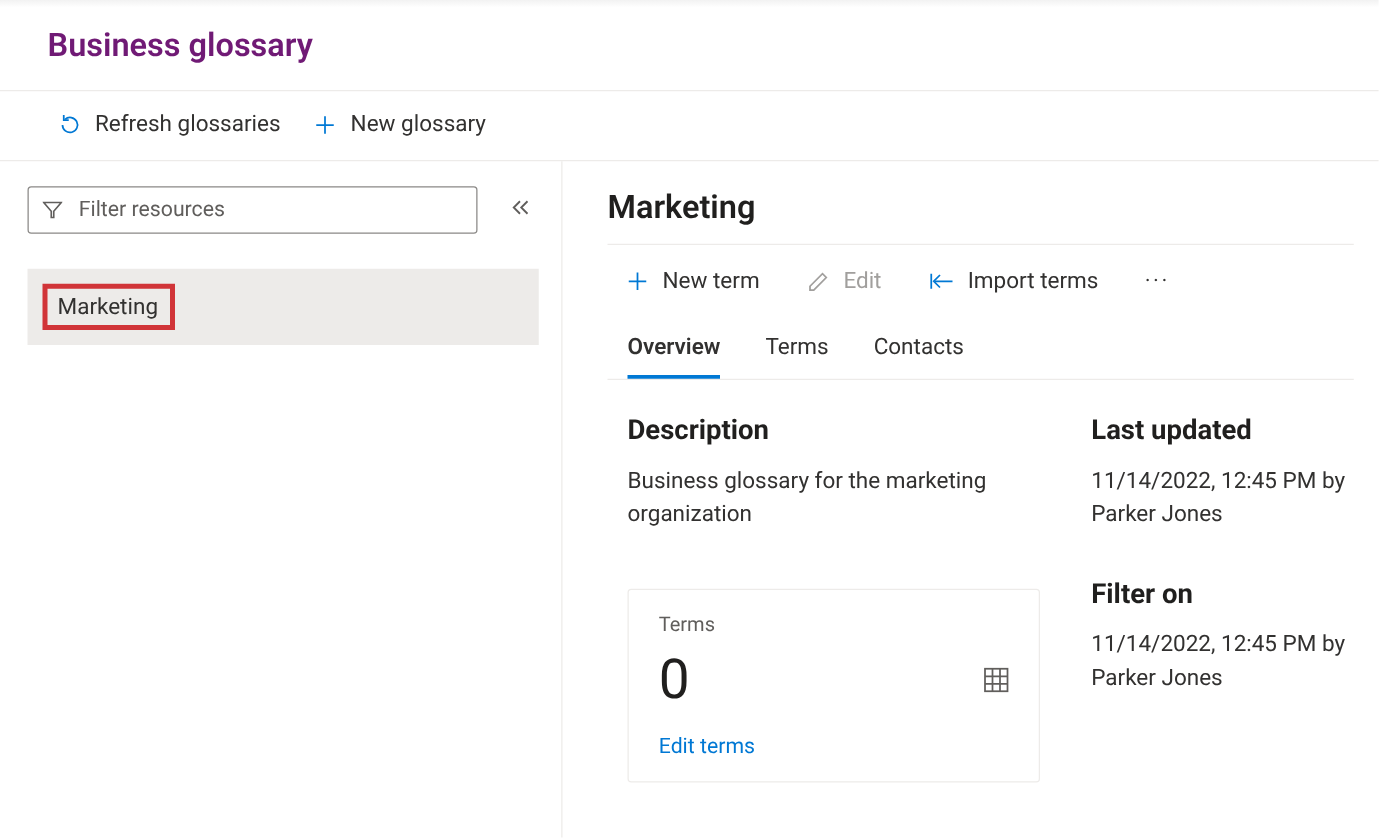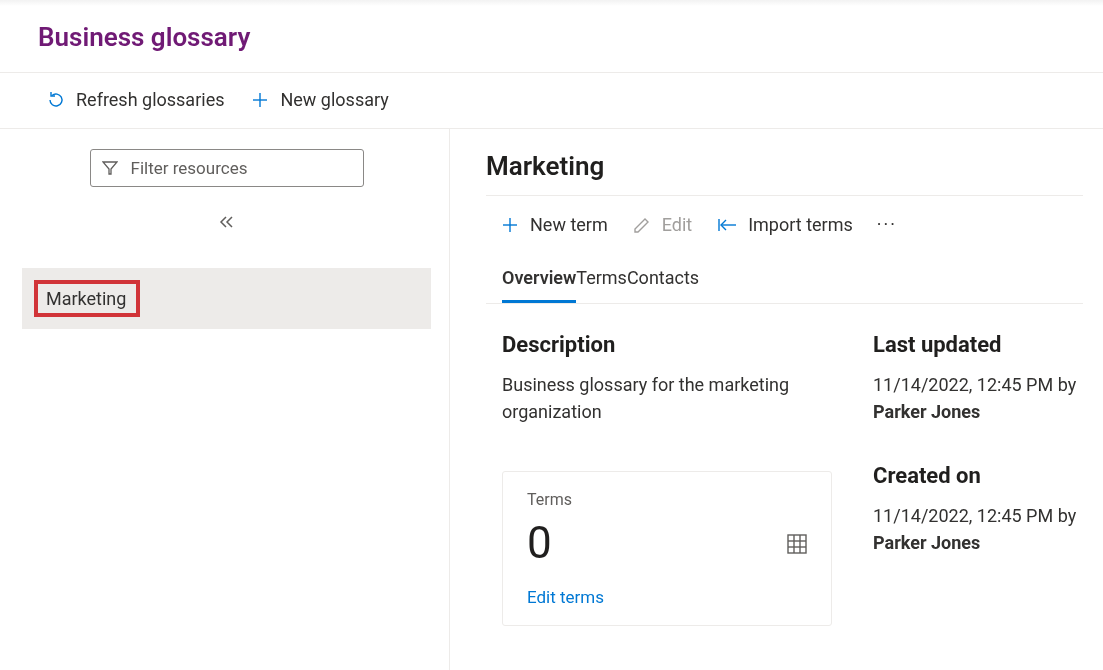--- a/index.html
+++ b/index.html
@@ -56,21 +56,20 @@
     width: 450px;
     border-right: 1px solid #edebe9;
     padding: 20px 18px 0 22px;
     position: relative;
     flex-shrink: 0;
   }
   .filter-row {
     display: flex;
     align-items: center;
     gap: 22px;
-    flex-direction: column;
   }
   .filter-input-wrap {
     position: relative;
     flex: 1;
     max-width: 360px;
   }
   .filter-input-wrap svg {
     position: absolute;
     left: 12px;
     top: 50%;
@@ -123,39 +122,40 @@
   .main-title {
     font-size: 26px;
     font-weight: 600;
     color: #201f1e;
     padding-bottom: 14px;
   }
   .main-divider { border-bottom: 1px solid #edebe9; margin-right: 20px; }
   .main-cmdbar {
     display: flex;
     align-items: flex-end;
-    gap: 20px;
+    gap: 33px;
     padding: 14px 0 14px 12px;
   }
   .main-cmdbar button {
     border: none;
     background: transparent;
     display: inline-flex;
     align-items: center;
     gap: 10px;
     font: inherit;
     font-size: 18px;
     color: #323130;
     cursor: pointer;
     padding: 4px 2px;
   }
   .btn-disabled { color: #a19f9d !important; cursor: default; }
   .more-btn { letter-spacing: 2px; font-weight: bold; color:#323130; }
   .tabs {
     display: flex;
+    gap: 36px;
     padding: 14px 0 0 16px;
     border-bottom: 1px solid #edebe9;
     margin-right: 20px;
   }
   .tab {
     font-size: 18px;
     color: #323130;
     padding-bottom: 12px;
     border-bottom: 3px solid transparent;
     cursor: pointer;
@@ -218,21 +218,21 @@
     right: 22px;
     top: 60px;
     color: #605e5c;
   }
   .meta-block { margin-bottom: 38px; }
   .meta-text {
     font-size: 18px;
     color: #323130;
     line-height: 1.5;
   }
-  .meta-text b { font-weight: 700; }
+  .meta-text b { font-weight: 400; }
 </style>
 </head>
 <body>
 
 <div class="topbar-shadow"></div>
 
 <div class="page-title-row">
   <h1 class="page-title">Business glossary</h1>
 </div>
 
@@ -358,21 +358,21 @@
       <div class="ov-right">
         <div class="meta-block">
           <div class="section-heading">Last updated</div>
           <div class="meta-text">
             <span>11/14/2022, 12:45 PM</span>
             <span>by</span>
             <b>Parker Jones</b>
           </div>
         </div>
         <div class="meta-block">
-          <div class="section-heading">Created on</div>
+          <div class="section-heading">Filter on</div>
           <div class="meta-text">
             <span>11/14/2022, 12:45 PM</span>
             <span>by</span>
             <b>Parker Jones</b>
           </div>
         </div>
       </div>
     </div>
 
   </div>

